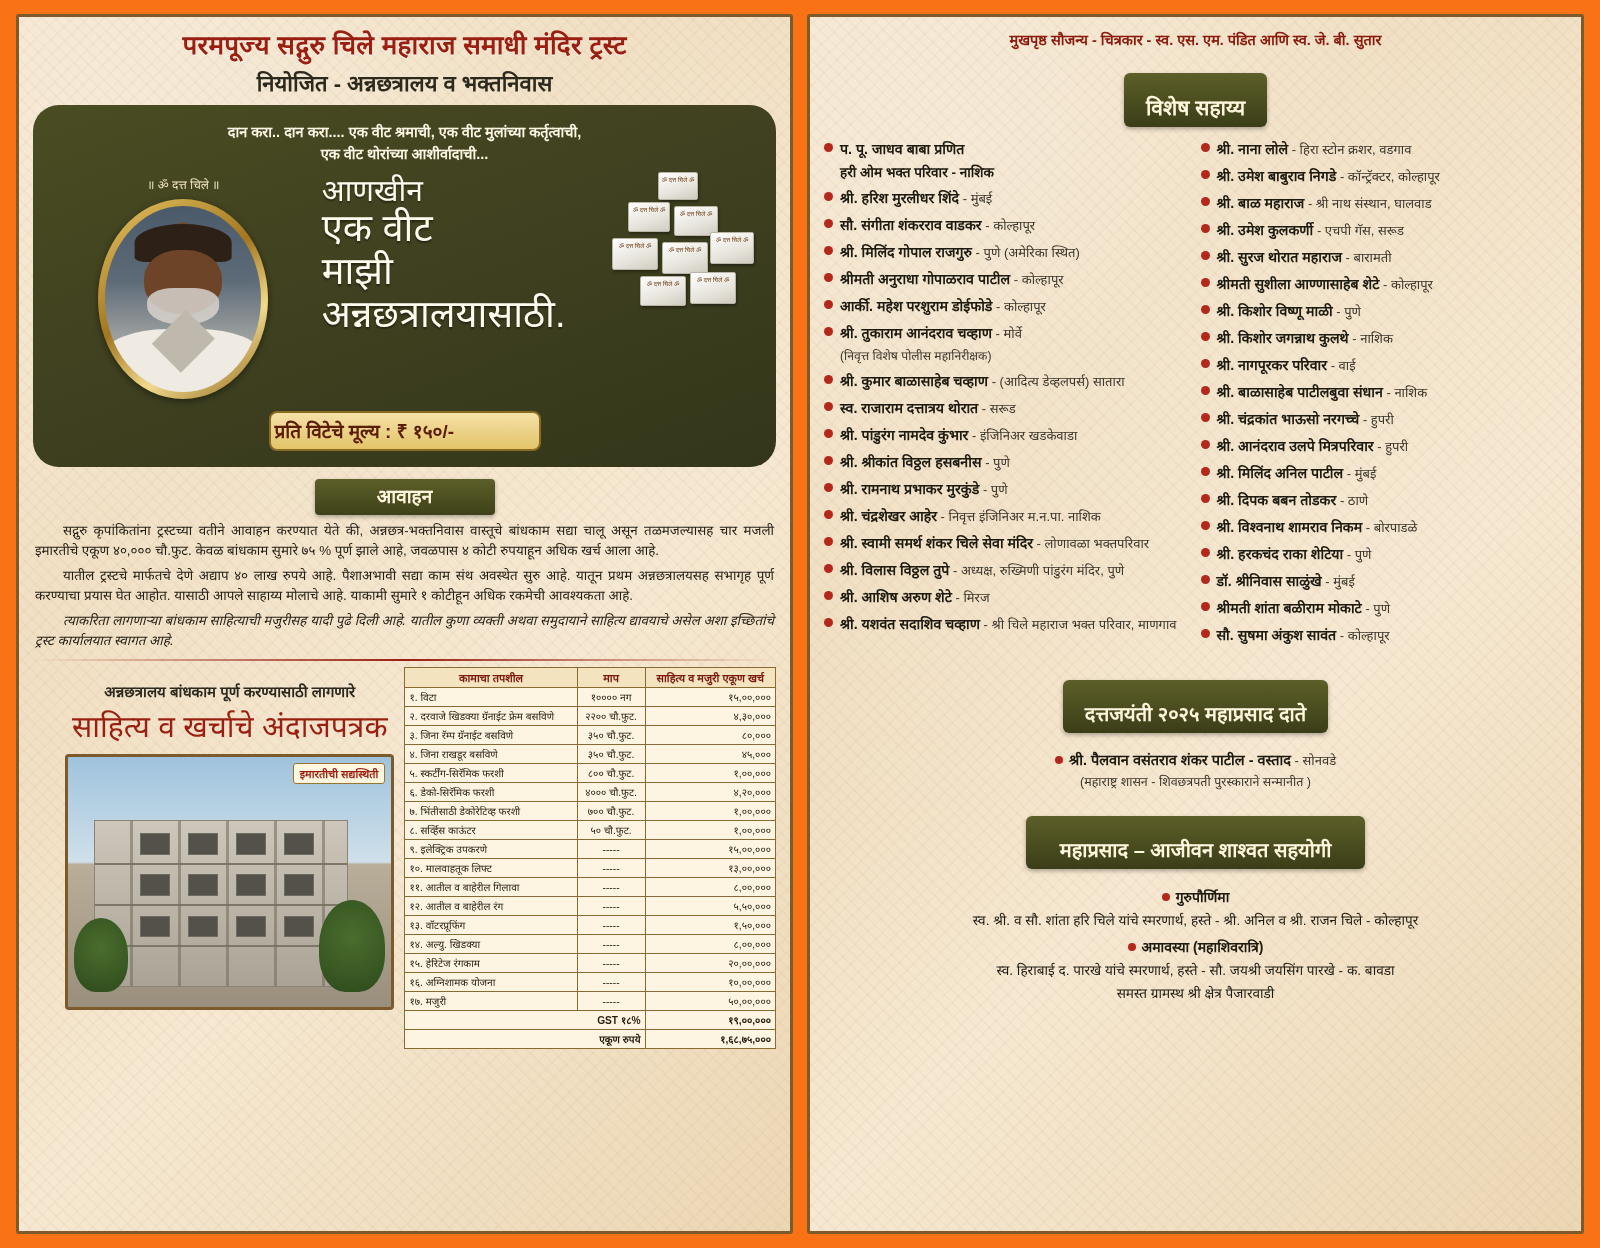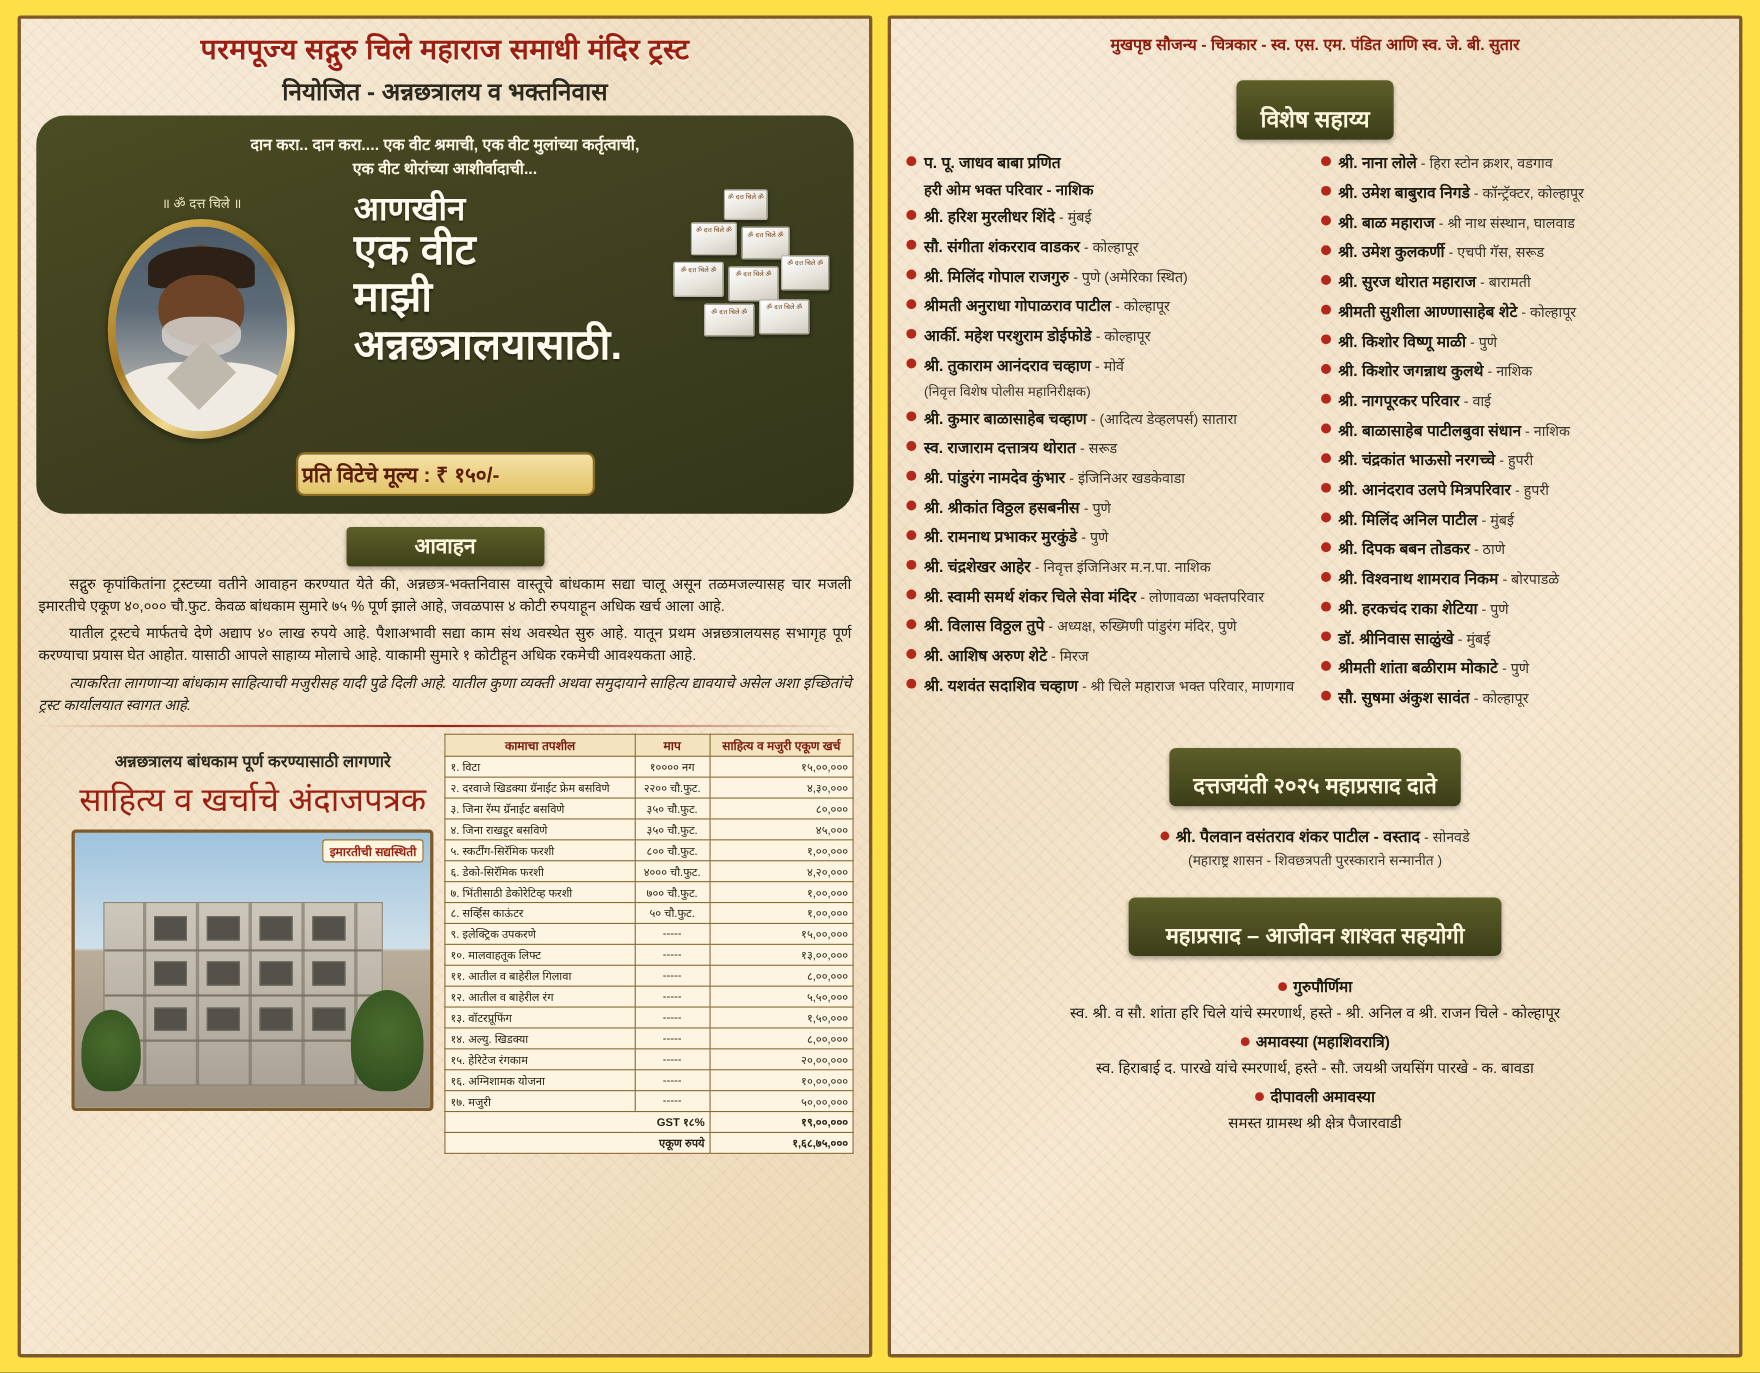--- a/index.html
+++ b/index.html
@@ -9,21 +9,21 @@
   }
   body {
     width: 1600px;
     height: 1248px;
     font-family: "Liberation Sans", sans-serif;
     overflow: hidden;
   }
   .page {
     width: 1600px;
     height: 1248px;
-    background: #fde047;
+    background: #f97316;
     display: flex;
     box-sizing: border-box;
     padding: 14px 16px;
     gap: 14px;
   }
   .panel {
     flex: 1 1 50%;
     background:
       radial-gradient(circle at 20% 10%, rgba(255,255,255,0.35), rgba(255,255,255,0) 55%),
       linear-gradient(135deg, #f3e2c7 0%, #efdcbd 30%, #f6e8d2 60%, #ecd7b4 100%);
@@ -156,21 +156,21 @@
     width: 26%; height: 26%;
     background: #bfb8ac;
   }
   .hero-right {
     width: 62%;
     padding-left: 4px;
     position: relative;
   }
   .big-line {
     color: #fffbef;
-    font-weight: bold;
+    font-weight: normal;
     line-height: 1.12;
     text-shadow: 0 2px 2px rgba(0,0,0,0.4);
   }
   .bl1 { font-size: 30px; }
   .bl2 { font-size: 38px; }
   .bl3 { font-size: 38px; }
   .bl4 { font-size: 38px; }
   .bricks {
     position: absolute;
     right: -4px;
@@ -796,20 +796,19 @@
         </div>
 
       <div class="sec-ribbon-wrap" style="margin-top:10px;">
         <div class="sec-ribbon" style="font-size:20px; padding-left:34px; padding-right:34px;">महाप्रसाद – आजीवन शाश्वत सहयोगी</div>
       </div>
       <div class="center-block" id="maha-items">
           <div class="cb-sub"><span class="inline-dot"></span><span>गुरुपौर्णिमा</span></div>
           <div class="cb-line">स्व. श्री. व सौ. शांता हरि चिले यांचे स्मरणार्थ, हस्ते - श्री. अनिल व श्री. राजन चिले - कोल्हापूर</div>
           <div class="cb-sub"><span class="inline-dot"></span><span>अमावस्या (महाशिवरात्रि)</span></div>
           <div class="cb-line">स्व. हिराबाई द. पारखे यांचे स्मरणार्थ, हस्ते - सौ. जयश्री जयसिंग पारखे - क. बावडा</div>
-          <div class="cb-sub"><span class="inline-dot"></span><span>दीपावली अमावस्या</span></div>
           <div class="cb-line">समस्त ग्रामस्थ श्री क्षेत्र पैजारवाडी</div>
         </div>
 
     </div>
   </div>
 
 </div>
 
 </body></html>

